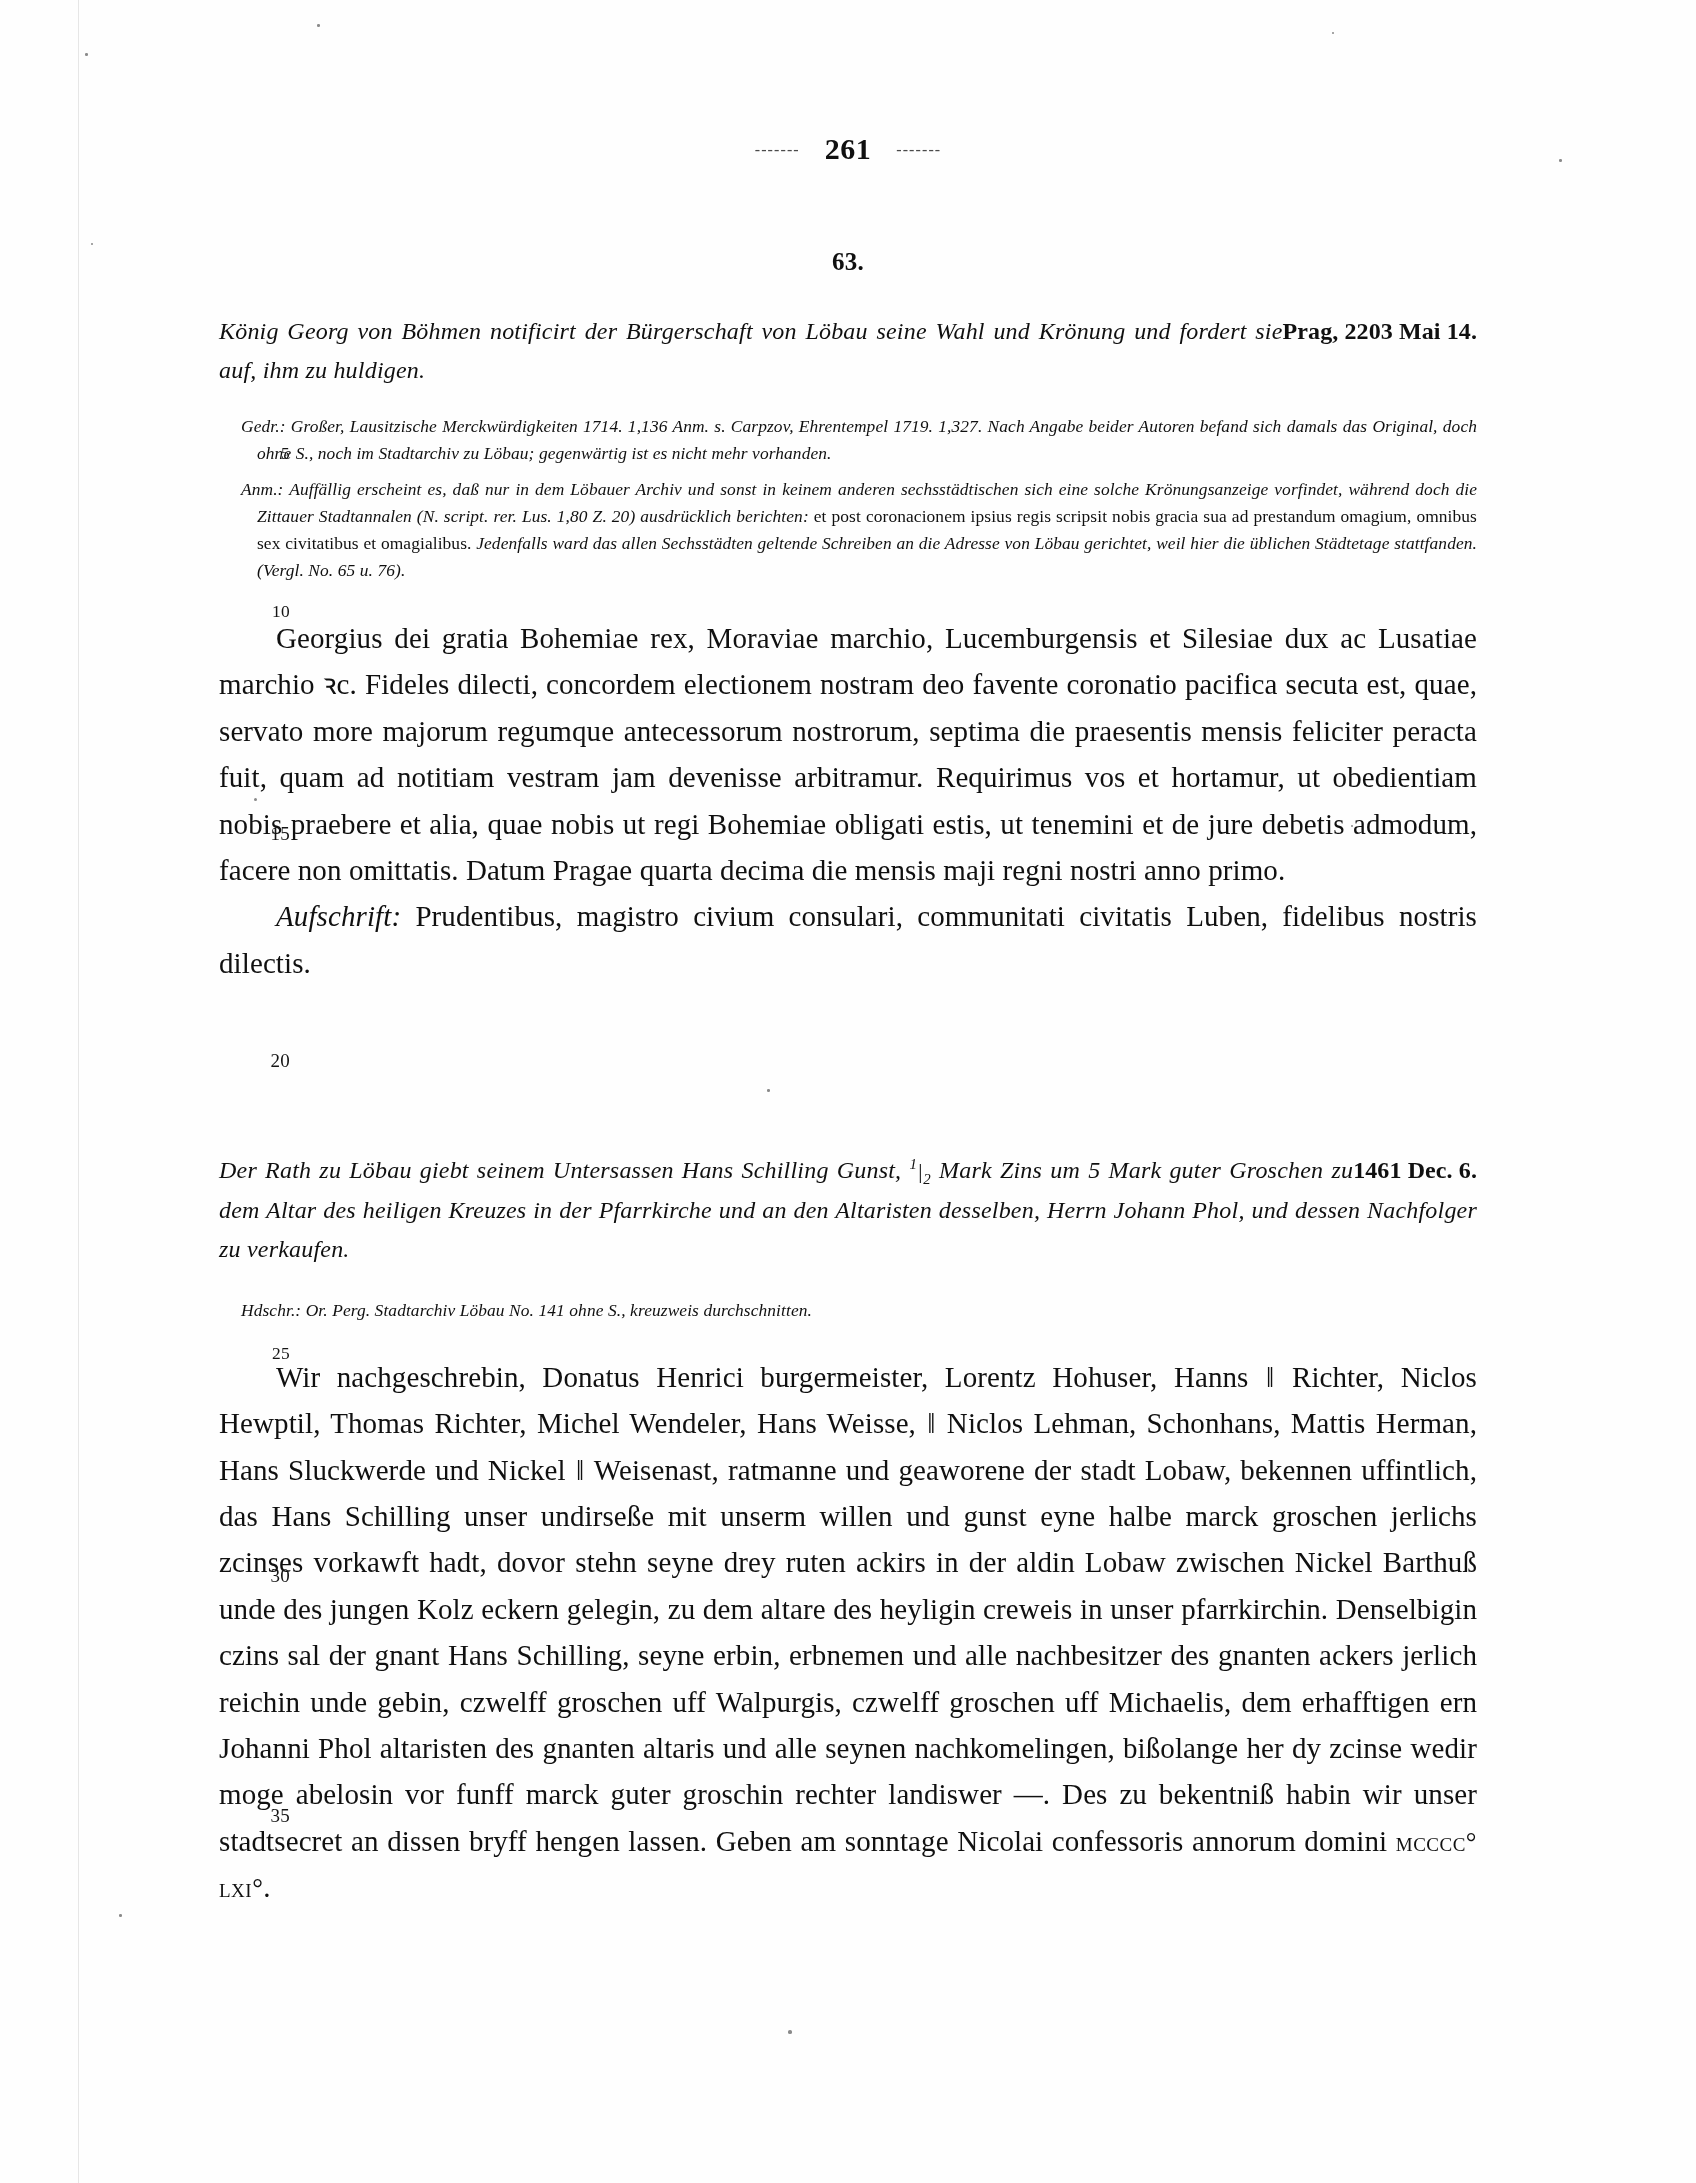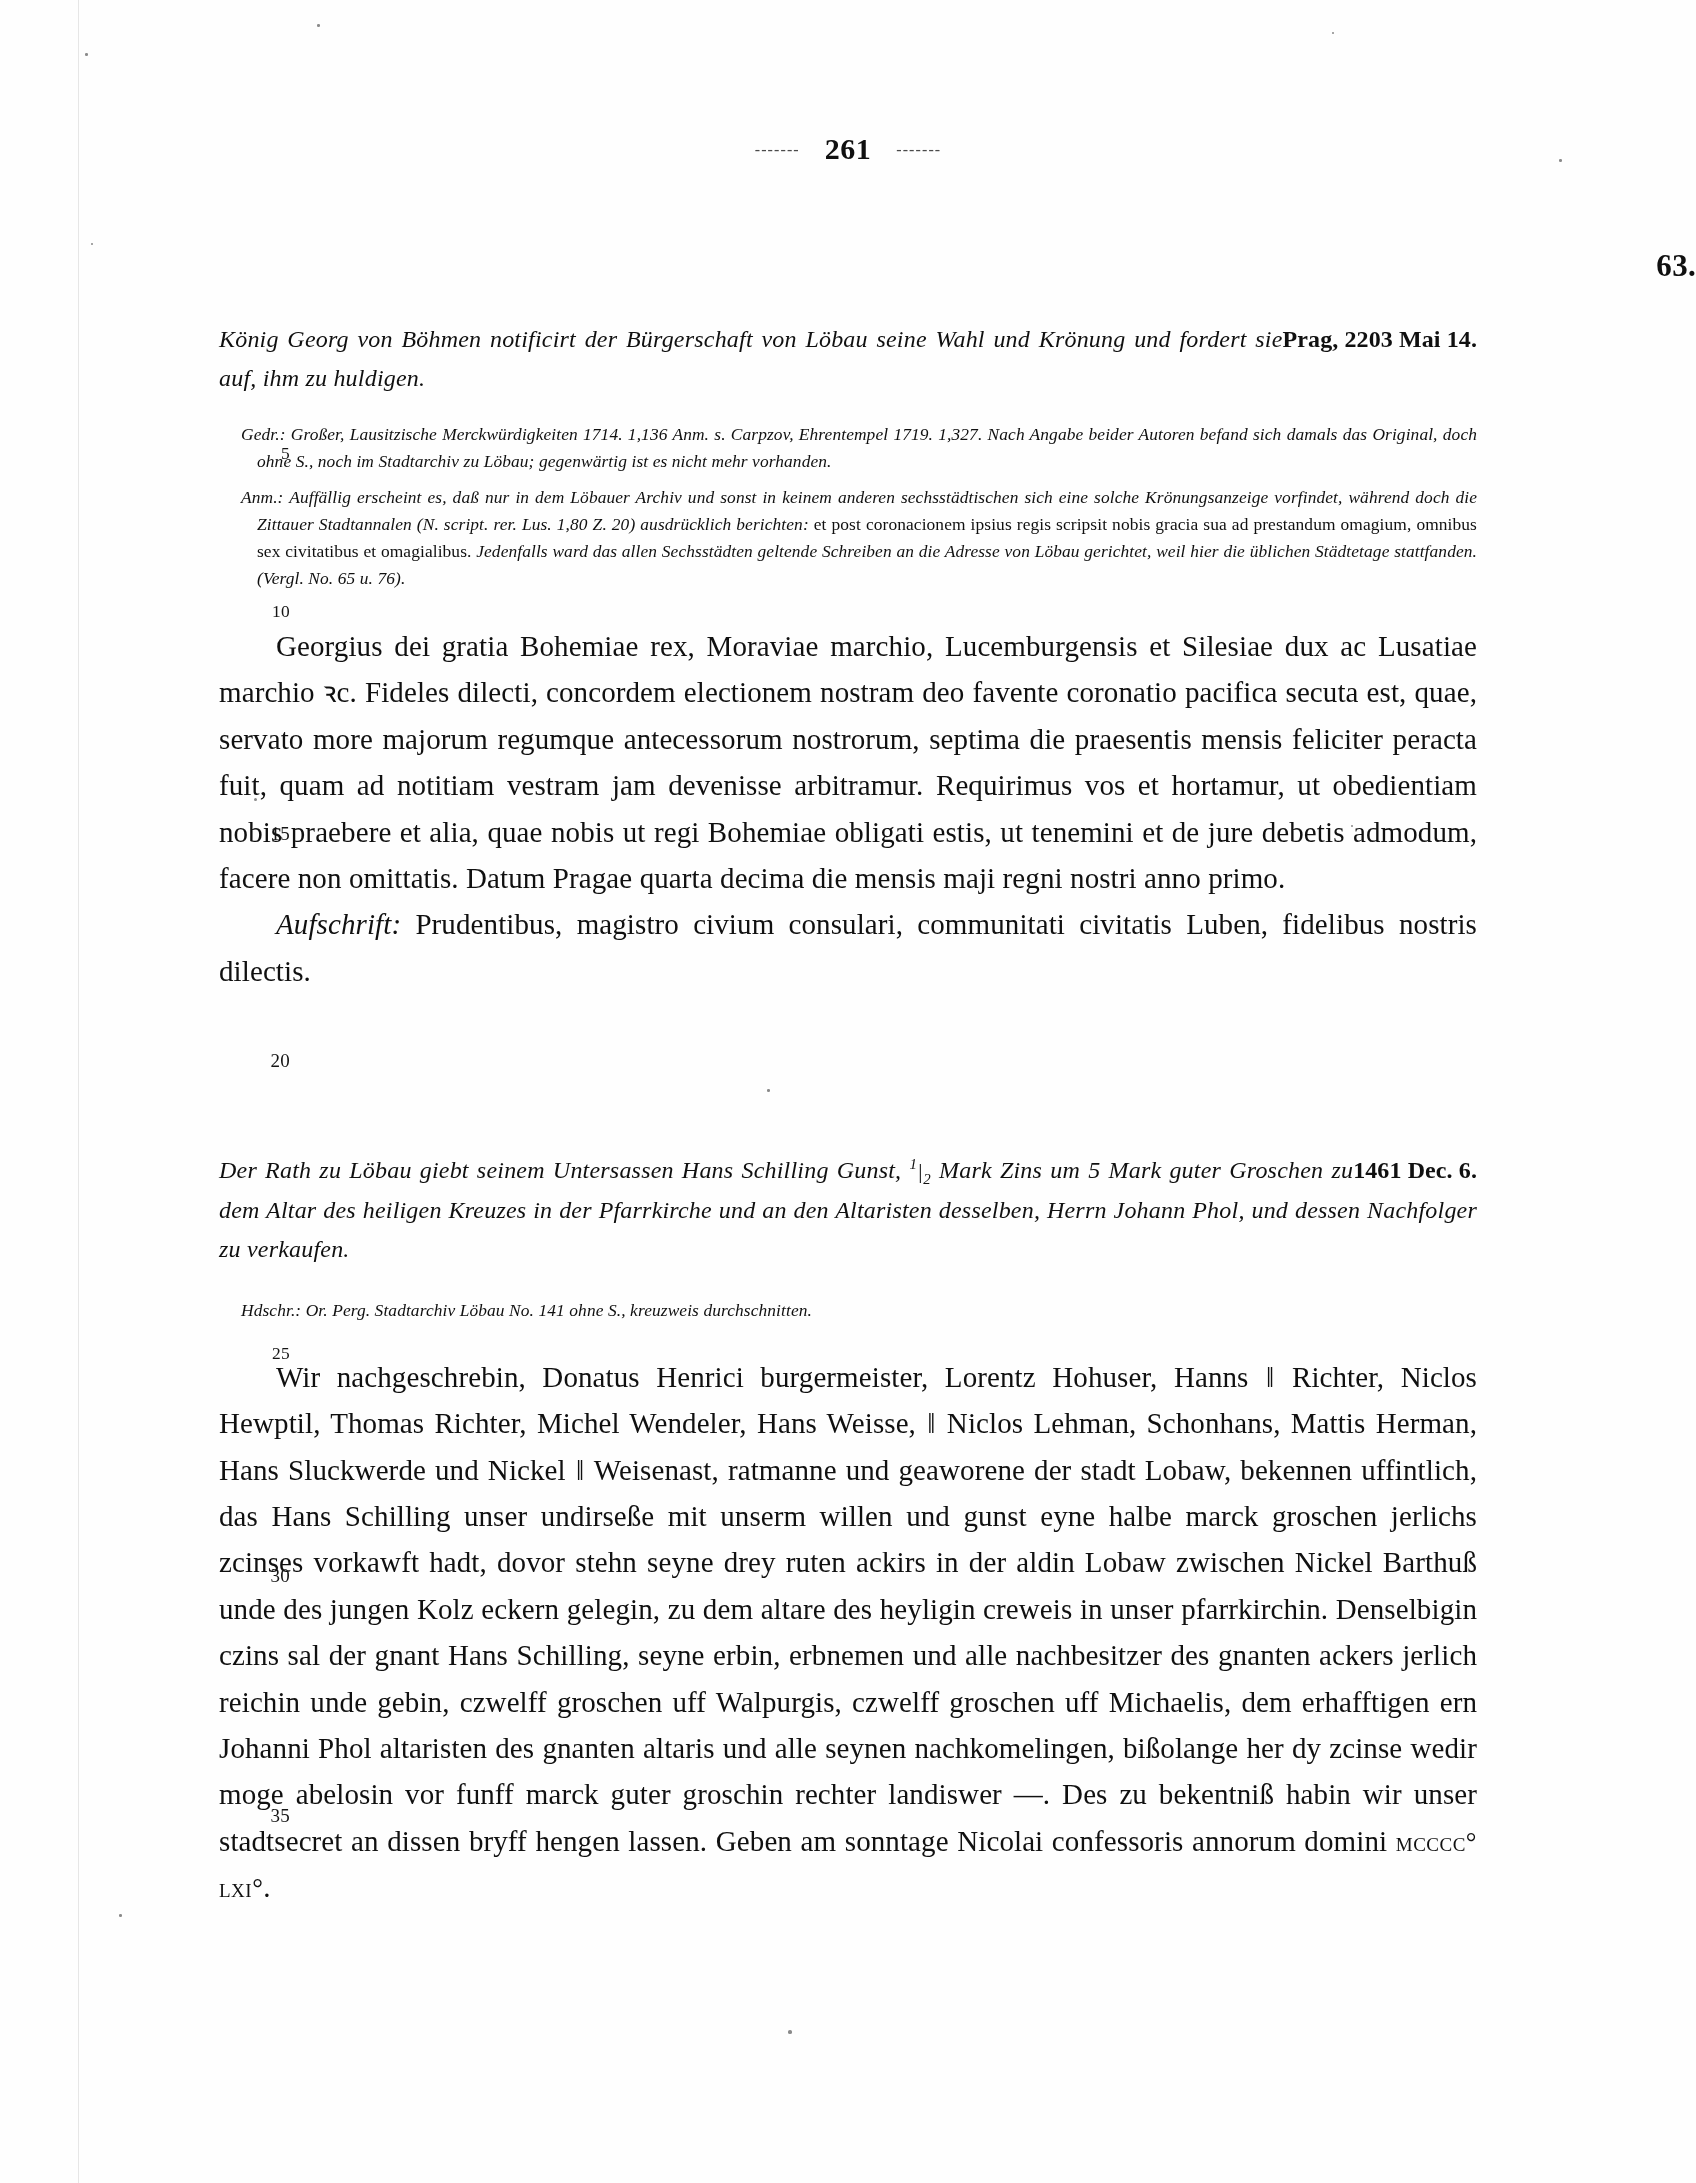--- a/index.html
+++ b/index.html
@@ -51,22 +51,22 @@
   .rule-left { margin-right: 25px; }
   .rule-right { margin-left: 25px; }
 
   
   .section {
     position: absolute;
     left: 0;
     width: 1696px;
   }
   .sec-number {
-    text-align: right;
-    font-size: 31px;
+    text-align: center;
+    font-size: 25px;
     font-weight: bold;
     letter-spacing: 0.3px;
   }
 
   .textcol {
     position: relative;
     margin: 0 auto;
     width: 1258px;
   }
 

